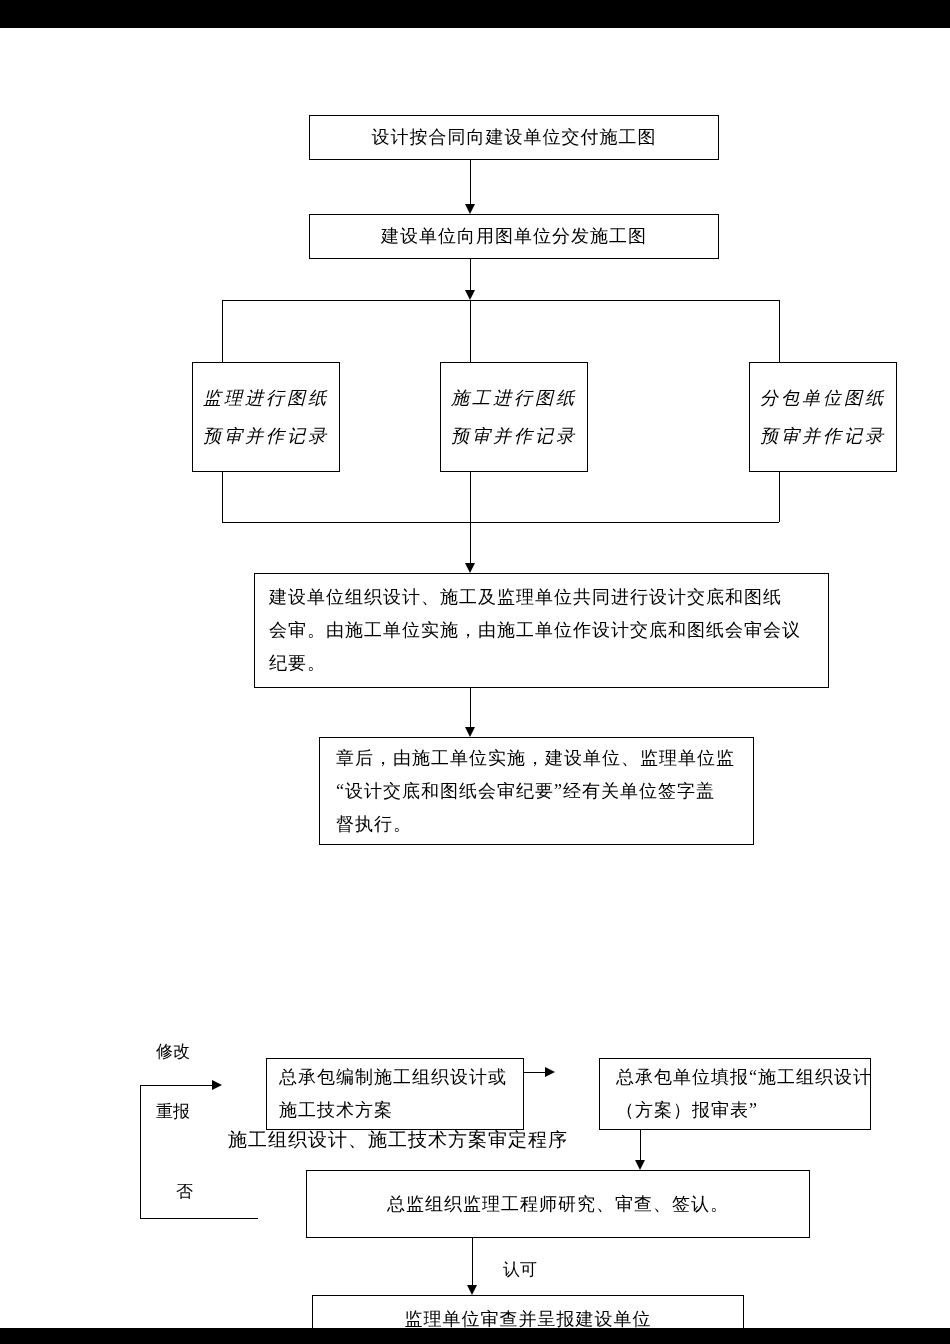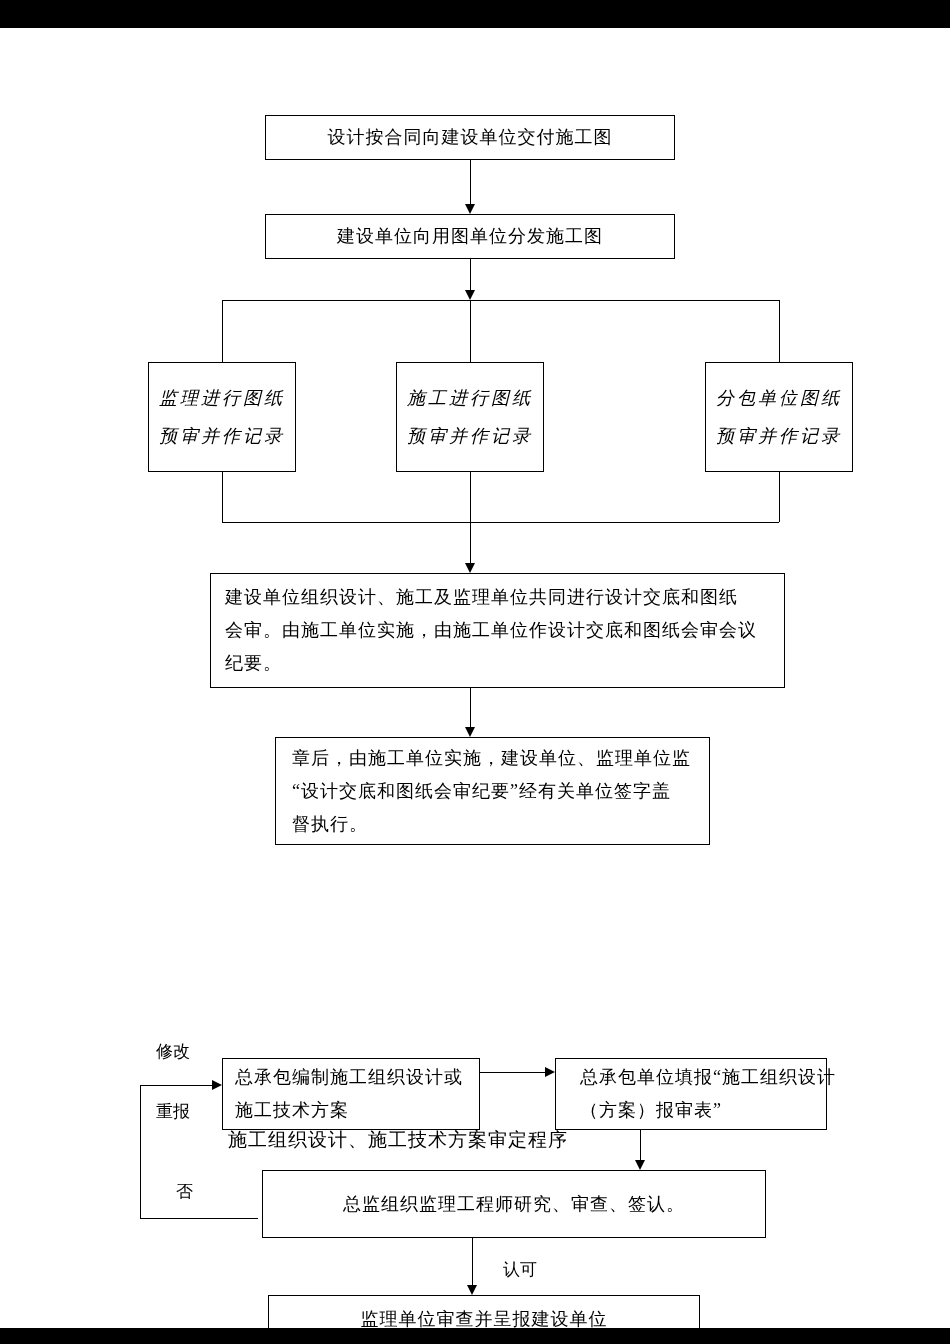--- a/index.html
+++ b/index.html
@@ -5,21 +5,21 @@
   * { margin:0; padding:0; box-sizing:border-box; }
   html,body { background:#fff; }
   body {
     width:950px; height:1344px; position:relative; overflow:hidden;
     font-family:"Liberation Serif","DejaVu Serif",serif; color:#000;
   }
   .bar { position:absolute; left:0; width:950px; background:#000; z-index:50; }
   .box {
     position:absolute; border:1px solid #000; background:#fff; z-index:2;
     display:flex; flex-direction:column; align-items:center; justify-content:center;
-    font-size:18px; letter-spacing:1px;
+    font-size:18px; letter-spacing:1px;margin-left:44px;
   }
   .box.leftalign { align-items:flex-start; text-align:left; }
   .branch { letter-spacing:3px; }
   .branch .ln { line-height:38px;font-style:italic; }
   .ln { line-height:33px; white-space:nowrap; }
   .vl { position:absolute; width:1px; background:#000; z-index:1; }
   .hl { position:absolute; height:1px; background:#000; z-index:1; }
   .ad { position:absolute; width:0; height:0; z-index:1;
         border-left:5px solid transparent; border-right:5px solid transparent;
         border-top:10px solid #000; }
@@ -95,21 +95,21 @@
   <div class="lbl" style="left:156px;top:1100px">重报</div>
 
   <div class="box leftalign" style="left:222px;top:1058px;width:258px;height:72px;padding-left:12px">
     <div class="ln">总承包编制施工组织设计或</div>
     <div class="ln">施工技术方案</div>
   </div>
 
   <div class="hl" style="left:480px;top:1072px;width:65px"></div>
   <div class="ar" style="left:545px;top:1067px"></div>
 
-  <div class="box leftalign" style="left:555px;top:1058px;width:272px;height:72px;padding-left:24px">
+  <div class="box leftalign" style="left:555px;top:1058px;width:272px;height:72px;padding-left:16px">
     <div class="ln">总承包单位填报“施工组织设计</div>
     <div class="ln">（方案）报审表”</div>
   </div>
 
   <div class="title" style="left:228px;top:1127px">施工组织设计、施工技术方案审定程序</div>
 
   <div class="vl" style="left:640px;top:1130px;height:30px"></div>
   <div class="ad" style="left:635px;top:1160px"></div>
 
   <div class="lbl" style="left:176px;top:1180px">否</div>

